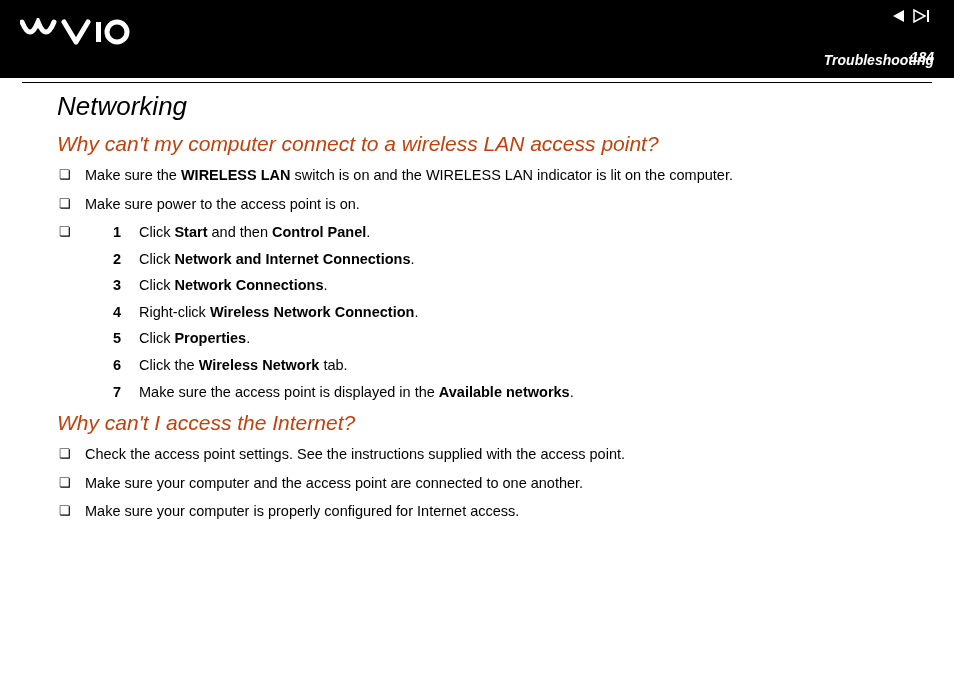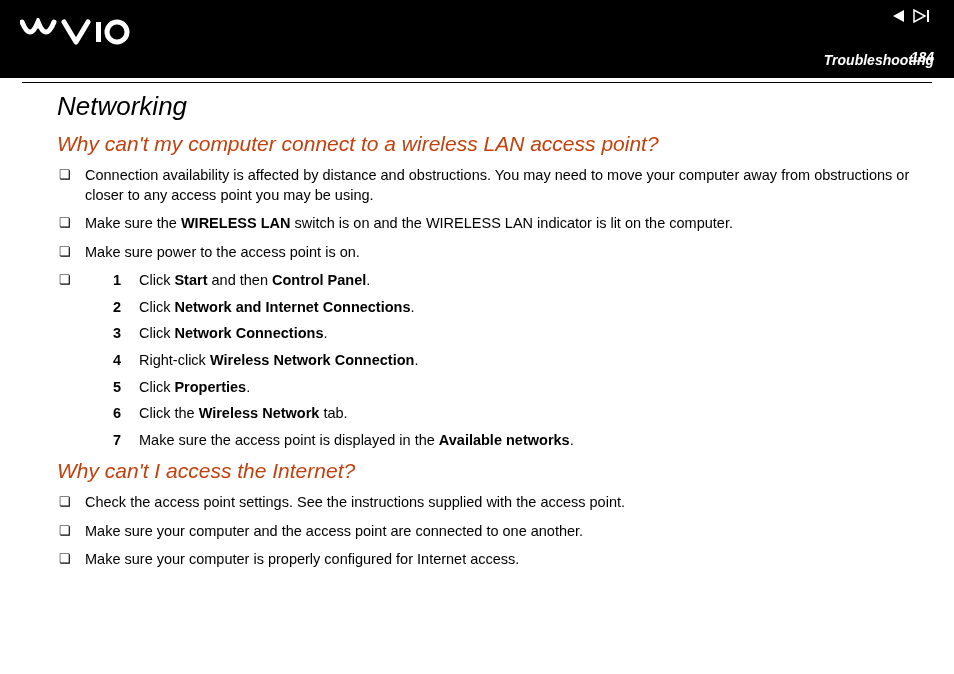--- a/index.html
+++ b/index.html
@@ -134,21 +134,20 @@
   <div class="section-name">Troubleshooting</div>
 </div>
 
 <div class="divider"></div>
 
 <div class="content">
   <h1 class="title">Networking</h1>
 
   <h2 class="question">Why can't my computer connect to a wireless LAN access point?</h2>
   <ul class="bullet-list">
-    <li>Connection availability is affected by distance and obstructions. You may need to move your computer away from obstructions or closer to any access point you may be using.</li>
     <li>
       <span>Make sure the </span><b>WIRELESS LAN</b><span> switch is on and the WIRELESS LAN indicator is lit on the computer.</span>
     </li>
     <li>Make sure power to the access point is on.</li>
     <li>
       <ol class="num-list">
         <li><span class="num">1</span><span>Click </span><b>Start</b><span> and then </span><b>Control Panel</b><span>.</span></li>
         <li><span class="num">2</span><span>Click </span><b>Network and Internet Connections</b><span>.</span></li>
         <li><span class="num">3</span><span>Click </span><b>Network Connections</b><span>.</span></li>
         <li><span class="num">4</span><span>Right-click </span><b>Wireless Network Connection</b><span>.</span></li>

